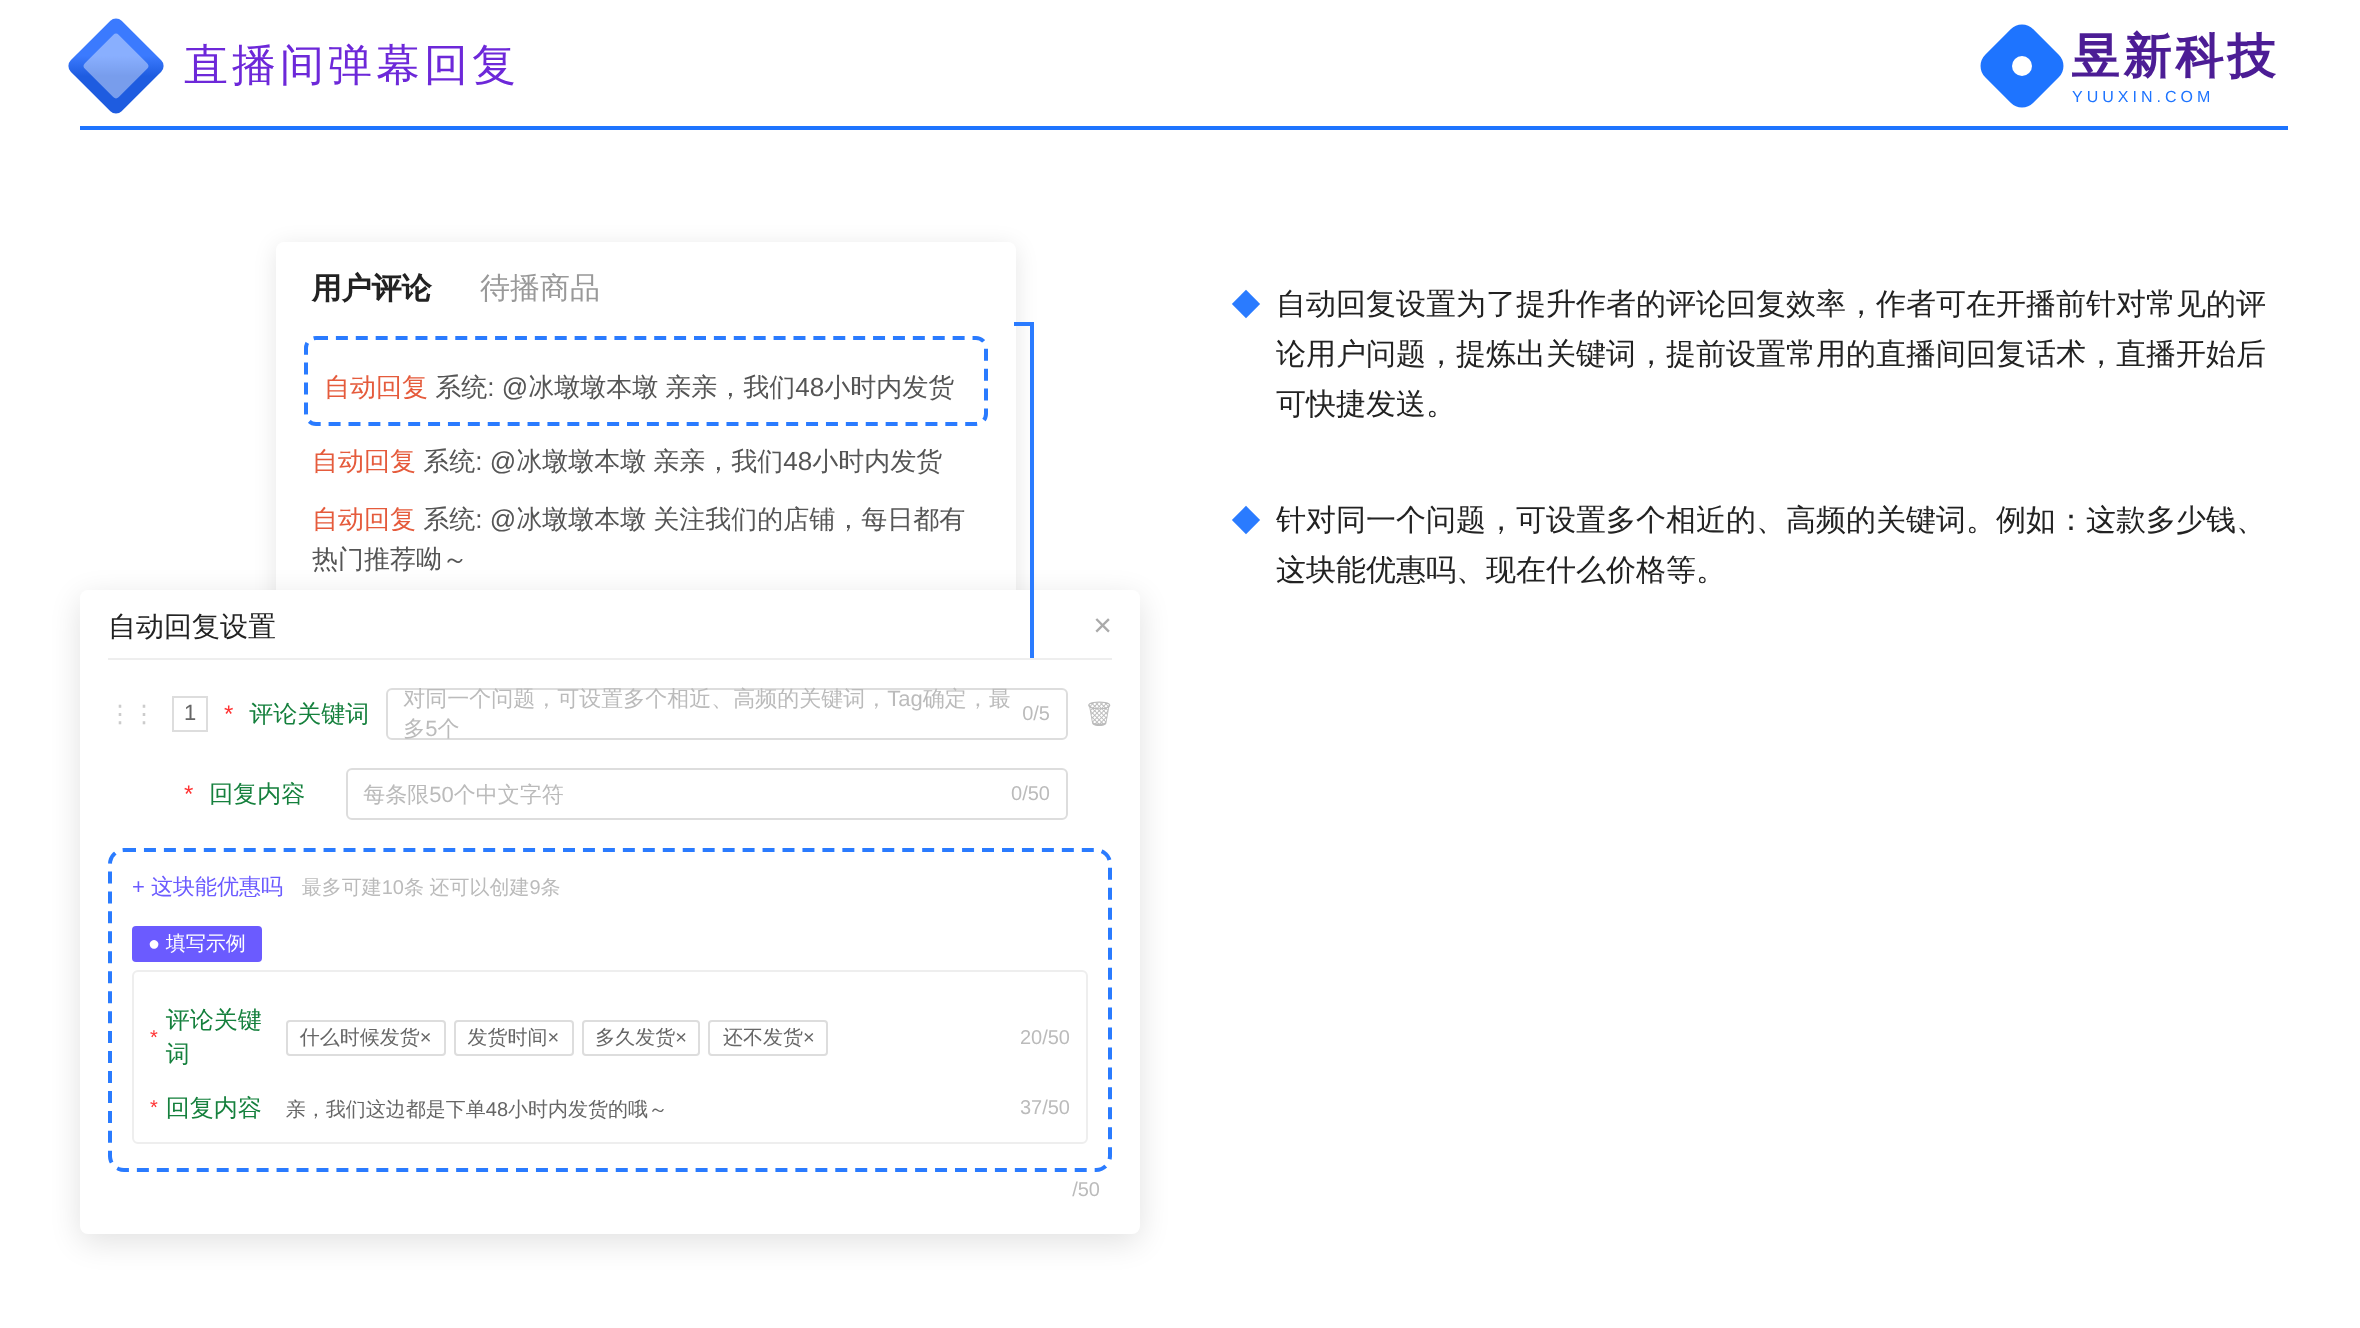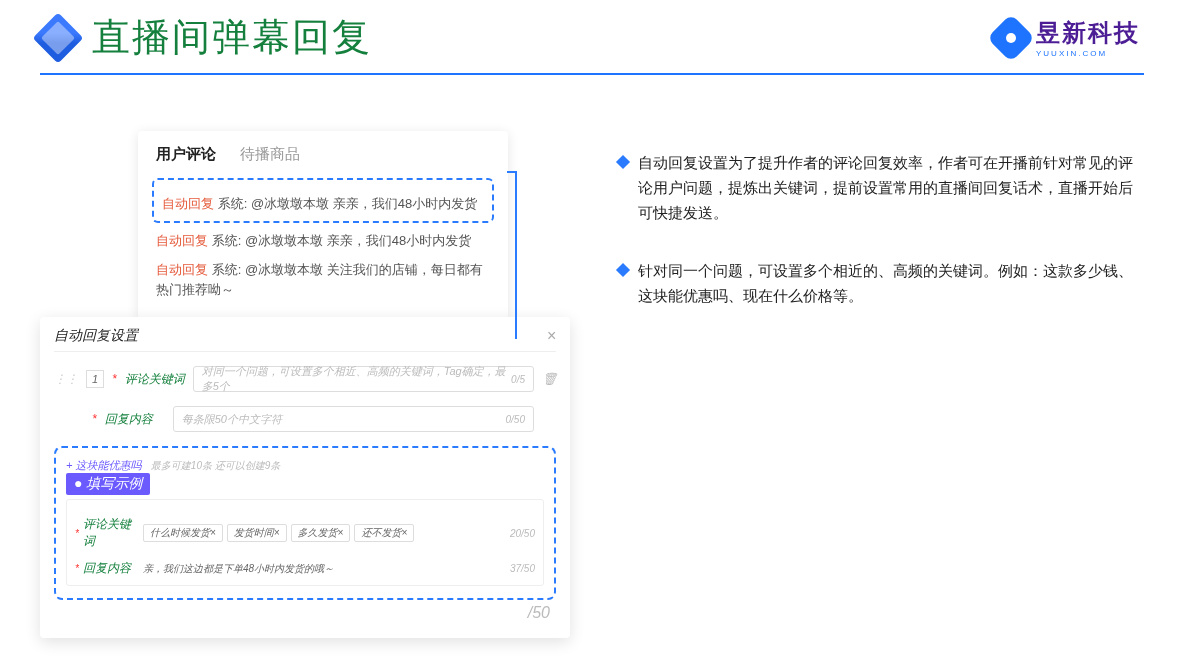--- a/index.html
+++ b/index.html
@@ -25,22 +25,22 @@
   border-radius: 4px;
   position: relative;
 }
 .logo-cube::after {
   content: '';
   position: absolute; inset: 6px;
   background: rgba(255,255,255,0.4);
   border-radius: 2px;
 }
 .title {
-  font-size: 38px;
-  color: #15803d;
+  font-size: 22px;
+  color: #6d28d9;
   font-weight: 400;
   letter-spacing: 2px;
 }
 .brand { display: flex; align-items: center; gap: 8px; }
 .brand-icon {
   width: 34px; height: 34px;
   background: #1e74ff;
   border-radius: 8px;
   transform: rotate(45deg);
   position: relative;
@@ -73,28 +73,27 @@
 .msg { font-size:13px; color:#555; margin-top:8px; line-height:1.6; }
 .auto-reply { color:#e55b3c; font-weight:500; }
 .dashed-highlight {
   border: 2px dashed #2a7bff;
   border-radius: 6px;
   padding: 6px 8px;
   margin: 4px -4px 6px;
 }
 
 .card2 {
-  position: absolute; top: 212px; left: 0;
+  position: absolute; top: 200px; left: 0;
   width: 530px; background: #fff;
   box-shadow: 0 4px 16px rgba(0,0,0,0.12);
   border-radius: 4px;
   padding: 10px 14px 16px;
   z-index: 2;
   font-size: 12px;
-  font-style: italic;
 }
 .card2-title-row{display:flex;justify-content:space-between;align-items:center;padding-bottom:6px;border-bottom:1px solid #eee;}
 .card2-title { font-size:14px; color:#222; }
 .close-x { color:#aaa; font-size:16px; cursor:pointer;}
 .form-row { display:flex; align-items:center; gap:8px; margin-top:14px; }
 .idx-box{width:18px;height:18px;border:1px solid #ddd;font-size:11px;display:flex;align-items:center;justify-content:center;color:#666;}
 .req-dot { color:#f33; }
 .lbl { color:#15803d; font-size:12px; width:60px; }
 .inp {
   flex:1; border:1px solid #ddd; border-radius:3px; height:26px;
@@ -107,21 +106,21 @@
 .dashed-bottom {
   border: 2px dashed #2a7bff;
   border-radius: 8px;
   padding: 10px 10px 12px;
   margin-top: 14px;
 }
 .add-link { color:#6b5bff; font-size:11px; }
 .hint-grey { color:#bbb; font-size:10px; margin-left:6px;}
 .ex-badge {
   display:inline-block; background:#6b5bff; color:#fff;
-  font-size:14px; padding:2px 8px; border-radius:2px; margin-top:0;
+  font-size:10px; padding:2px 8px; border-radius:2px; margin-top:12px;
 }
 .tag-row{display:flex;align-items:center;gap:4px;flex-wrap:wrap;font-size:10px;margin-top:8px;}
 .tag{border:1px solid #ddd;padding:1px 6px;border-radius:2px;color:#666;}
 .tag-cnt{margin-left:auto;color:#bbb;font-size:10px;}
 .ex-body{border:1px solid #eee;border-radius:3px;padding:8px;margin-top:4px;}
 
 
 .connector {
   position:absolute; z-index:3; pointer-events:none;
 }
@@ -233,21 +232,21 @@
             <span class="tag-cnt">20/50</span>
           </div>
           <div class="tag-row" style="margin-top:10px;">
             <span class="req-dot">*</span>
             <span class="lbl" style="width:56px;">回复内容</span>
             <span style="color:#666;">亲，我们这边都是下单48小时内发货的哦～</span>
             <span class="tag-cnt">37/50</span>
           </div>
         </div>
       </div>
-      <div style="text-align:right;color:#bbb;font-size:16px;margin-top:4px;padding-right:6px;">/50</div>
+      <div style="text-align:right;color:#bbb;font-size:10px;margin-top:4px;padding-right:6px;">/50</div>
     </div>
 
   </div>
 
   <div class="right">
     <div class="bullets">
       <div class="bullet">
         <div class="diamond"></div>
         <div class="bullet-text">自动回复设置为了提升作者的评论回复效率，作者可在开播前针对常见的评论用户问题，提炼出关键词，提前设置常用的直播间回复话术，直播开始后可快捷发送。</div>
       </div>

